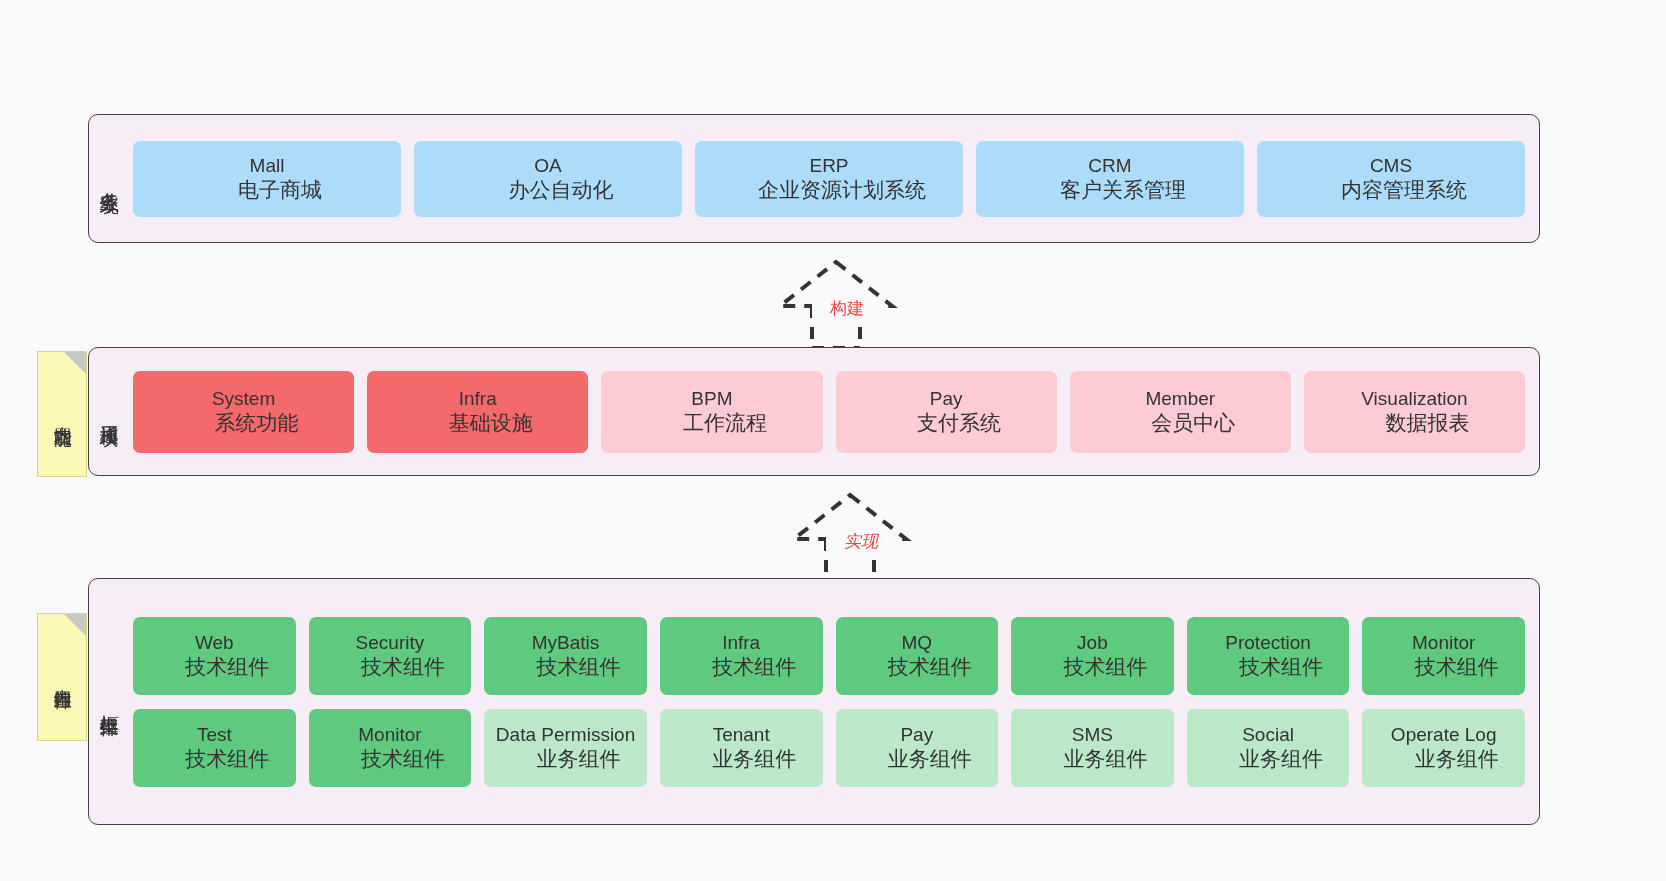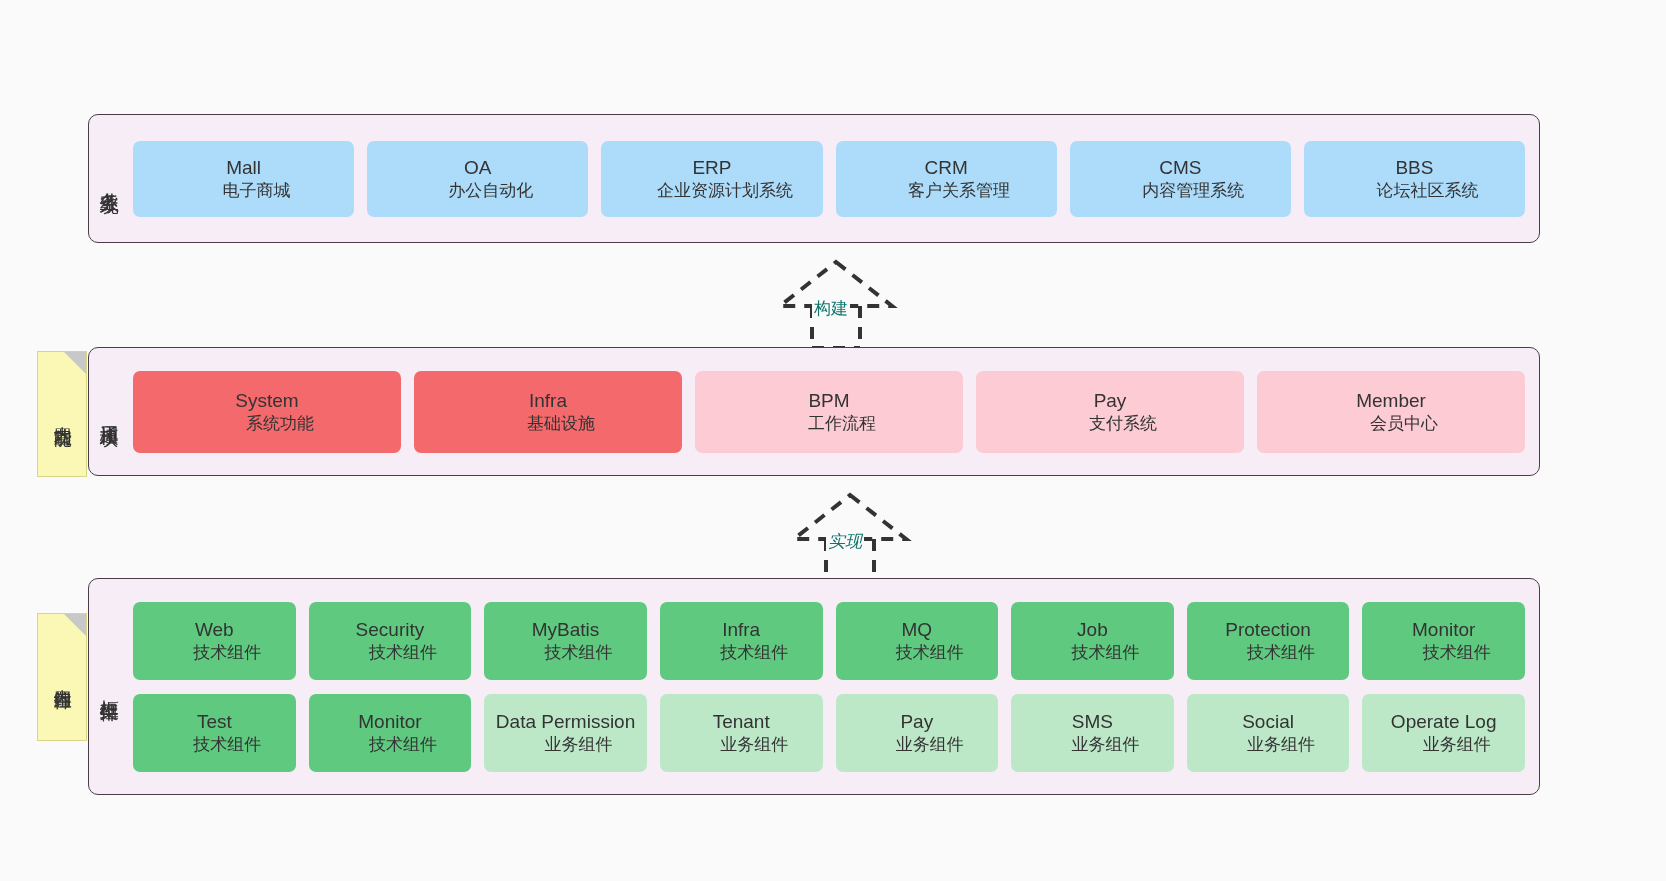--- a/index.html
+++ b/index.html
@@ -63,21 +63,21 @@
     flex-direction: column;
     justify-content: center;
     text-align: center;
     line-height: 1.25;
     color: #333333;
   }
   .card .en {
     font-size: 19px;
   }
   .card .cn {
-    font-size: 17px;
+    font-size: 21px;
     margin-left: 26px;
   }
 
   
   #layer-business {
     left: 88px;
     top: 114px;
     width: 1452px;
     height: 129px;
   }
@@ -105,21 +105,21 @@
     height: 82px;
   }
   .card.red-strong { background: #F4696C; }
   .card.red-light  { background: #FCCBD4; }
 
   
   #layer-framework {
     left: 88px;
     top: 578px;
     width: 1452px;
-    height: 217px;
+    height: 247px;
   }
   #layer-framework .layer-body {
     flex-direction: column;
     justify-content: center;
     gap: 14px;
     padding: 10px 14px 10px 4px;
   }
   .comp-row {
     display: flex;
     width: 100%;
@@ -172,23 +172,23 @@
   }
 
   
   .connector {
     position: absolute;
   }
   .connector svg { display: block; }
   .connector-label {
     position: absolute;
     font-size: 17px;
-    color: #0f766e;
+    color: #ef4444;
     background: #fafafa;
-    padding: 0 2px;
+    padding: 0 18px;
     white-space: nowrap;
   }
   #connector-build {
     left: 756px;
     top: 256px;
     width: 160px;
     height: 92px;
   }
   #connector-build .connector-label {
     left: 56px;
@@ -226,24 +226,20 @@
           <div class="en">ERP</div>
           <div class="cn">企业资源计划系统</div>
         </div>
         <div class="card">
           <div class="en">CRM</div>
           <div class="cn">客户关系管理</div>
         </div>
         <div class="card">
           <div class="en">CMS</div>
           <div class="cn">内容管理系统</div>
-        </div>
-        <div class="card">
-          <div class="en">BBS</div>
-          <div class="cn">论坛社区系统</div>
         </div>
       </div>
   </div>
 
   <div class="connector" id="connector-build">
     <svg width="160" height="92" viewBox="0 0 160 92">
 
       <path d="M80 6 L136 50 L24 50 Z" fill="#fafafa" stroke="#333333" stroke-width="4" stroke-dasharray="12,9" stroke-linejoin="miter"></path>
 
       <path d="M56 50 L56 92 M104 50 L104 92 M56 92 L104 92" fill="none" stroke="#333333" stroke-width="4" stroke-dasharray="12,9"></path>
@@ -269,20 +265,24 @@
           <div class="cn">工作流程</div>
         </div>
         <div class="card red-light">
           <div class="en">Pay</div>
           <div class="cn">支付系统</div>
         </div>
         <div class="card red-light">
           <div class="en">Member</div>
           <div class="cn">会员中心</div>
         </div>
+        <div class="card red-light">
+          <div class="en">Visualization</div>
+          <div class="cn">数据报表</div>
+        </div>
       </div>
   </div>
 
   <div class="connector" id="connector-implement">
     <svg width="160" height="92" viewBox="0 0 160 92">
       <path d="M80 6 L136 50 L24 50 Z" fill="#fafafa" stroke="#333333" stroke-width="4" stroke-dasharray="12,9" stroke-linejoin="miter"></path>
       <path d="M56 50 L56 92 M104 50 L104 92 M56 92 L104 92" fill="none" stroke="#333333" stroke-width="4" stroke-dasharray="12,9"></path>
     </svg>
     <span class="connector-label">实现</span>
   </div>

